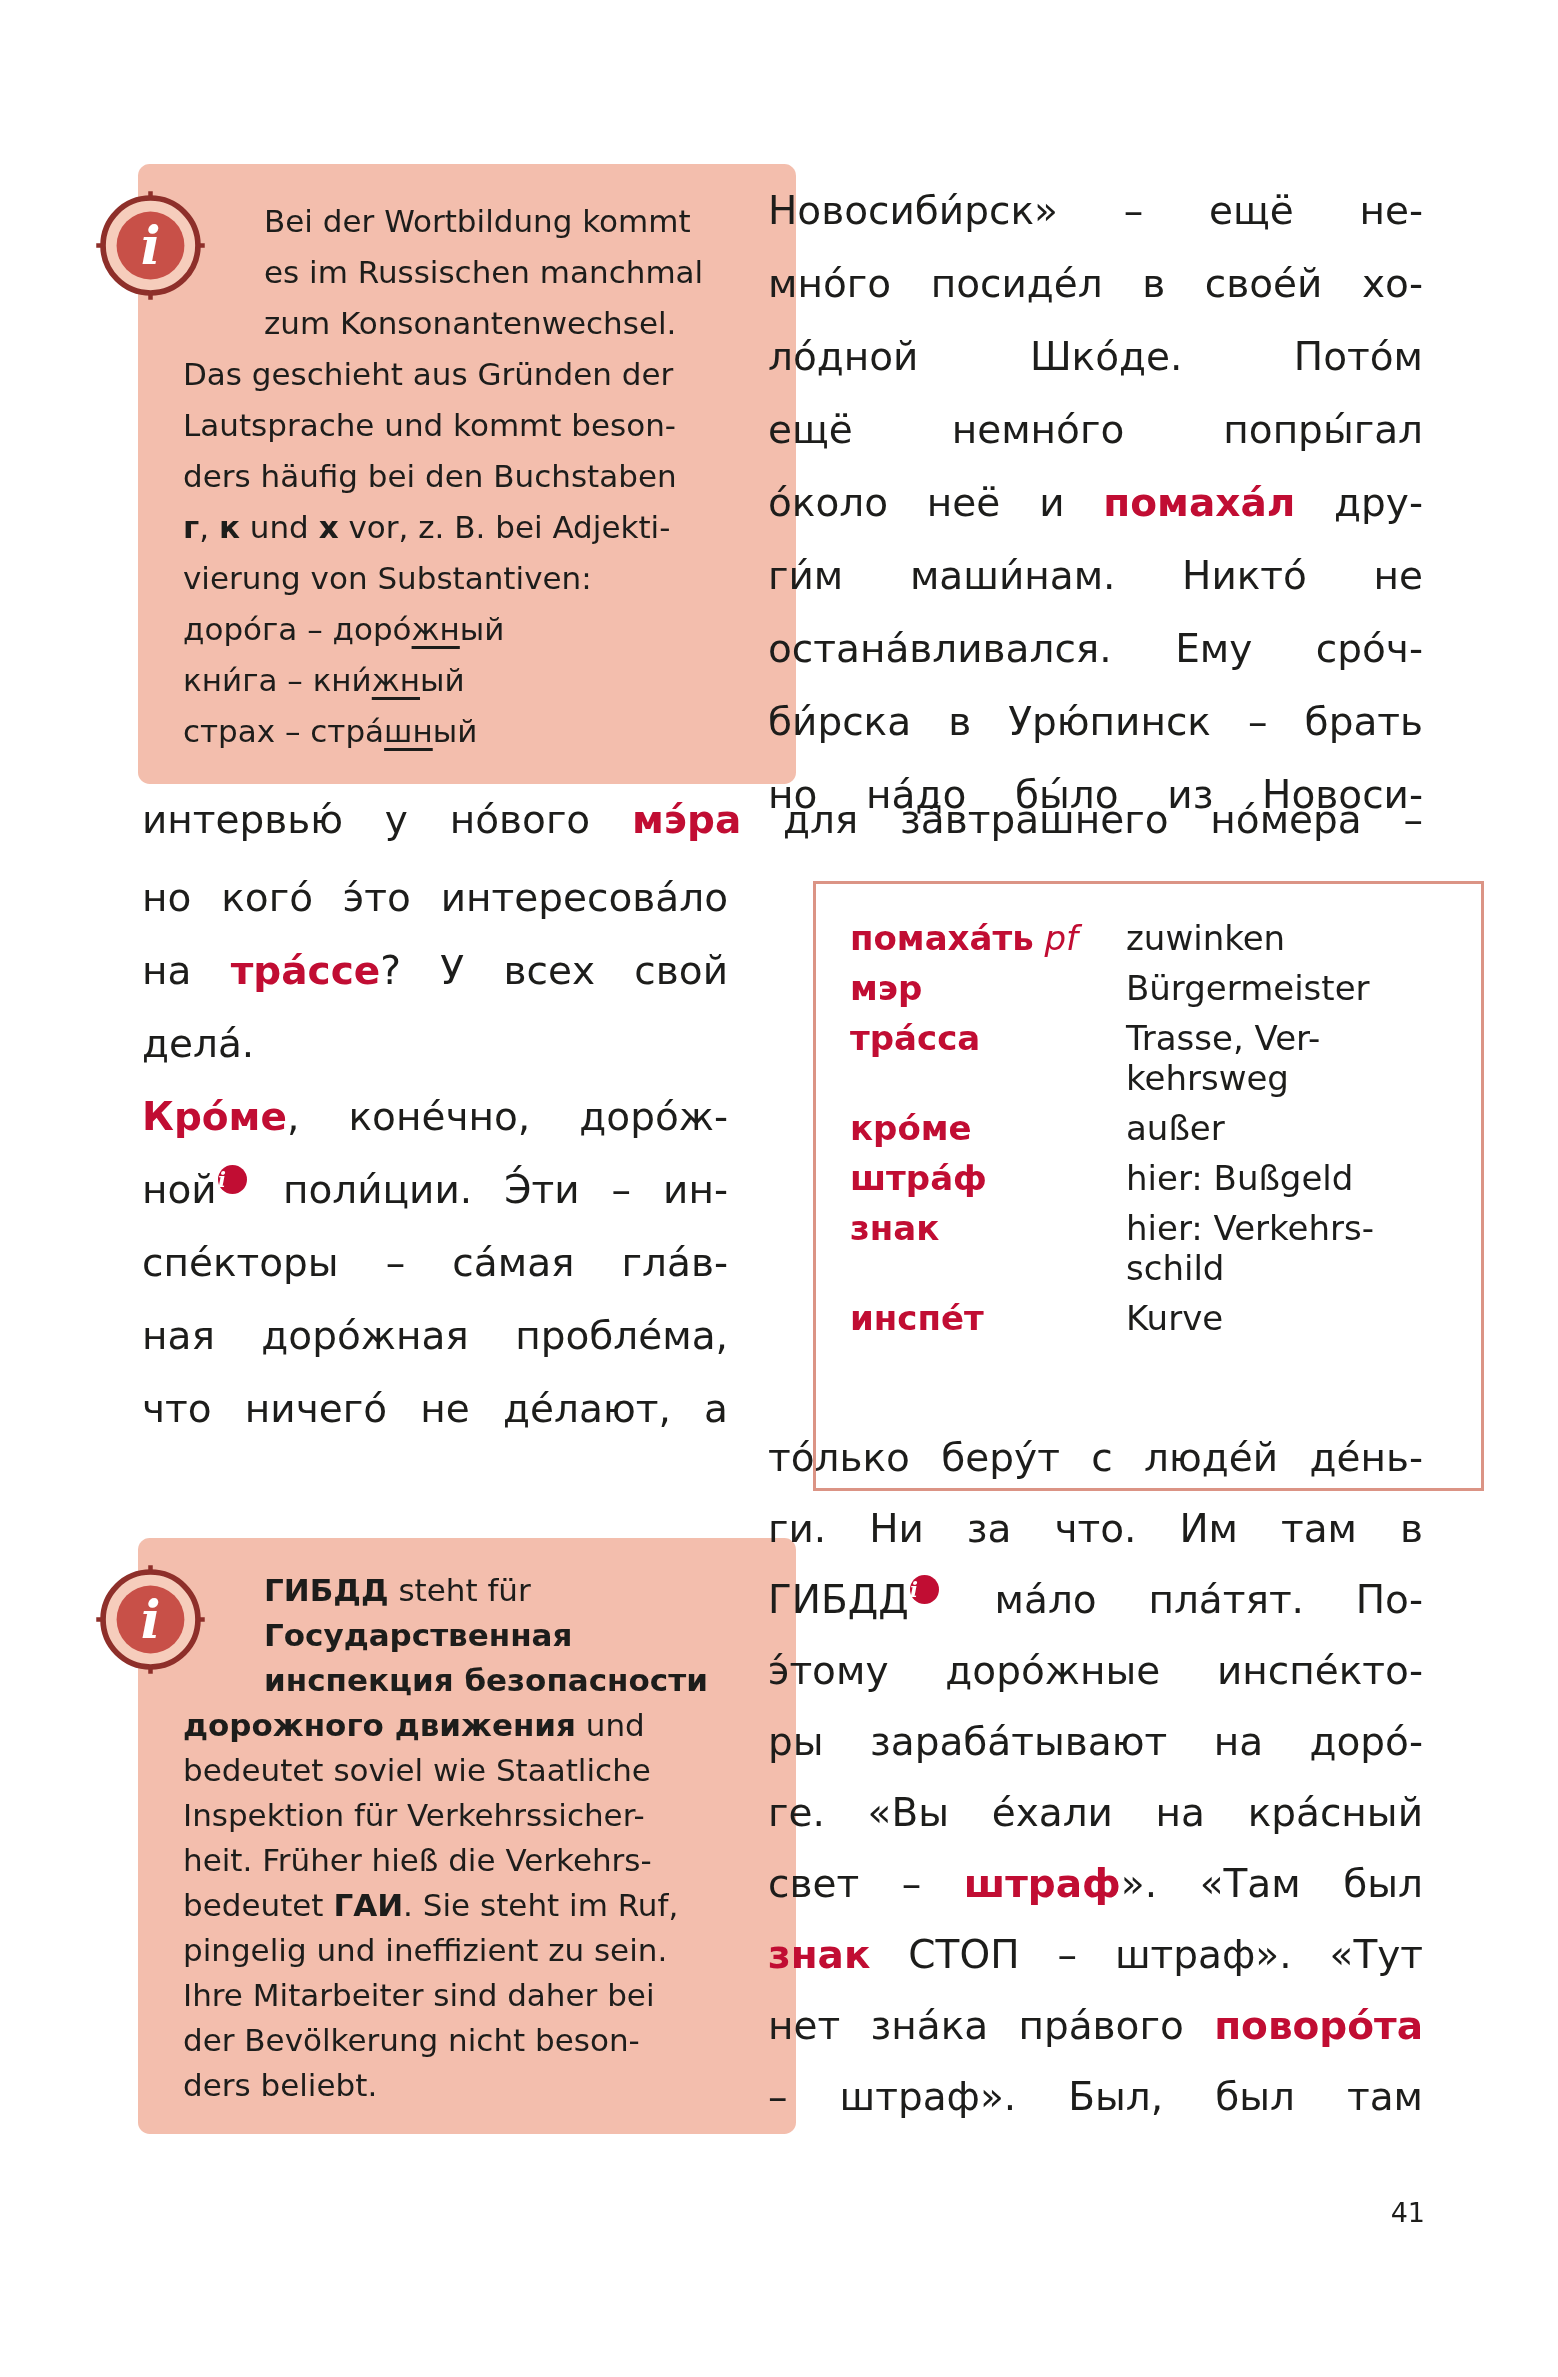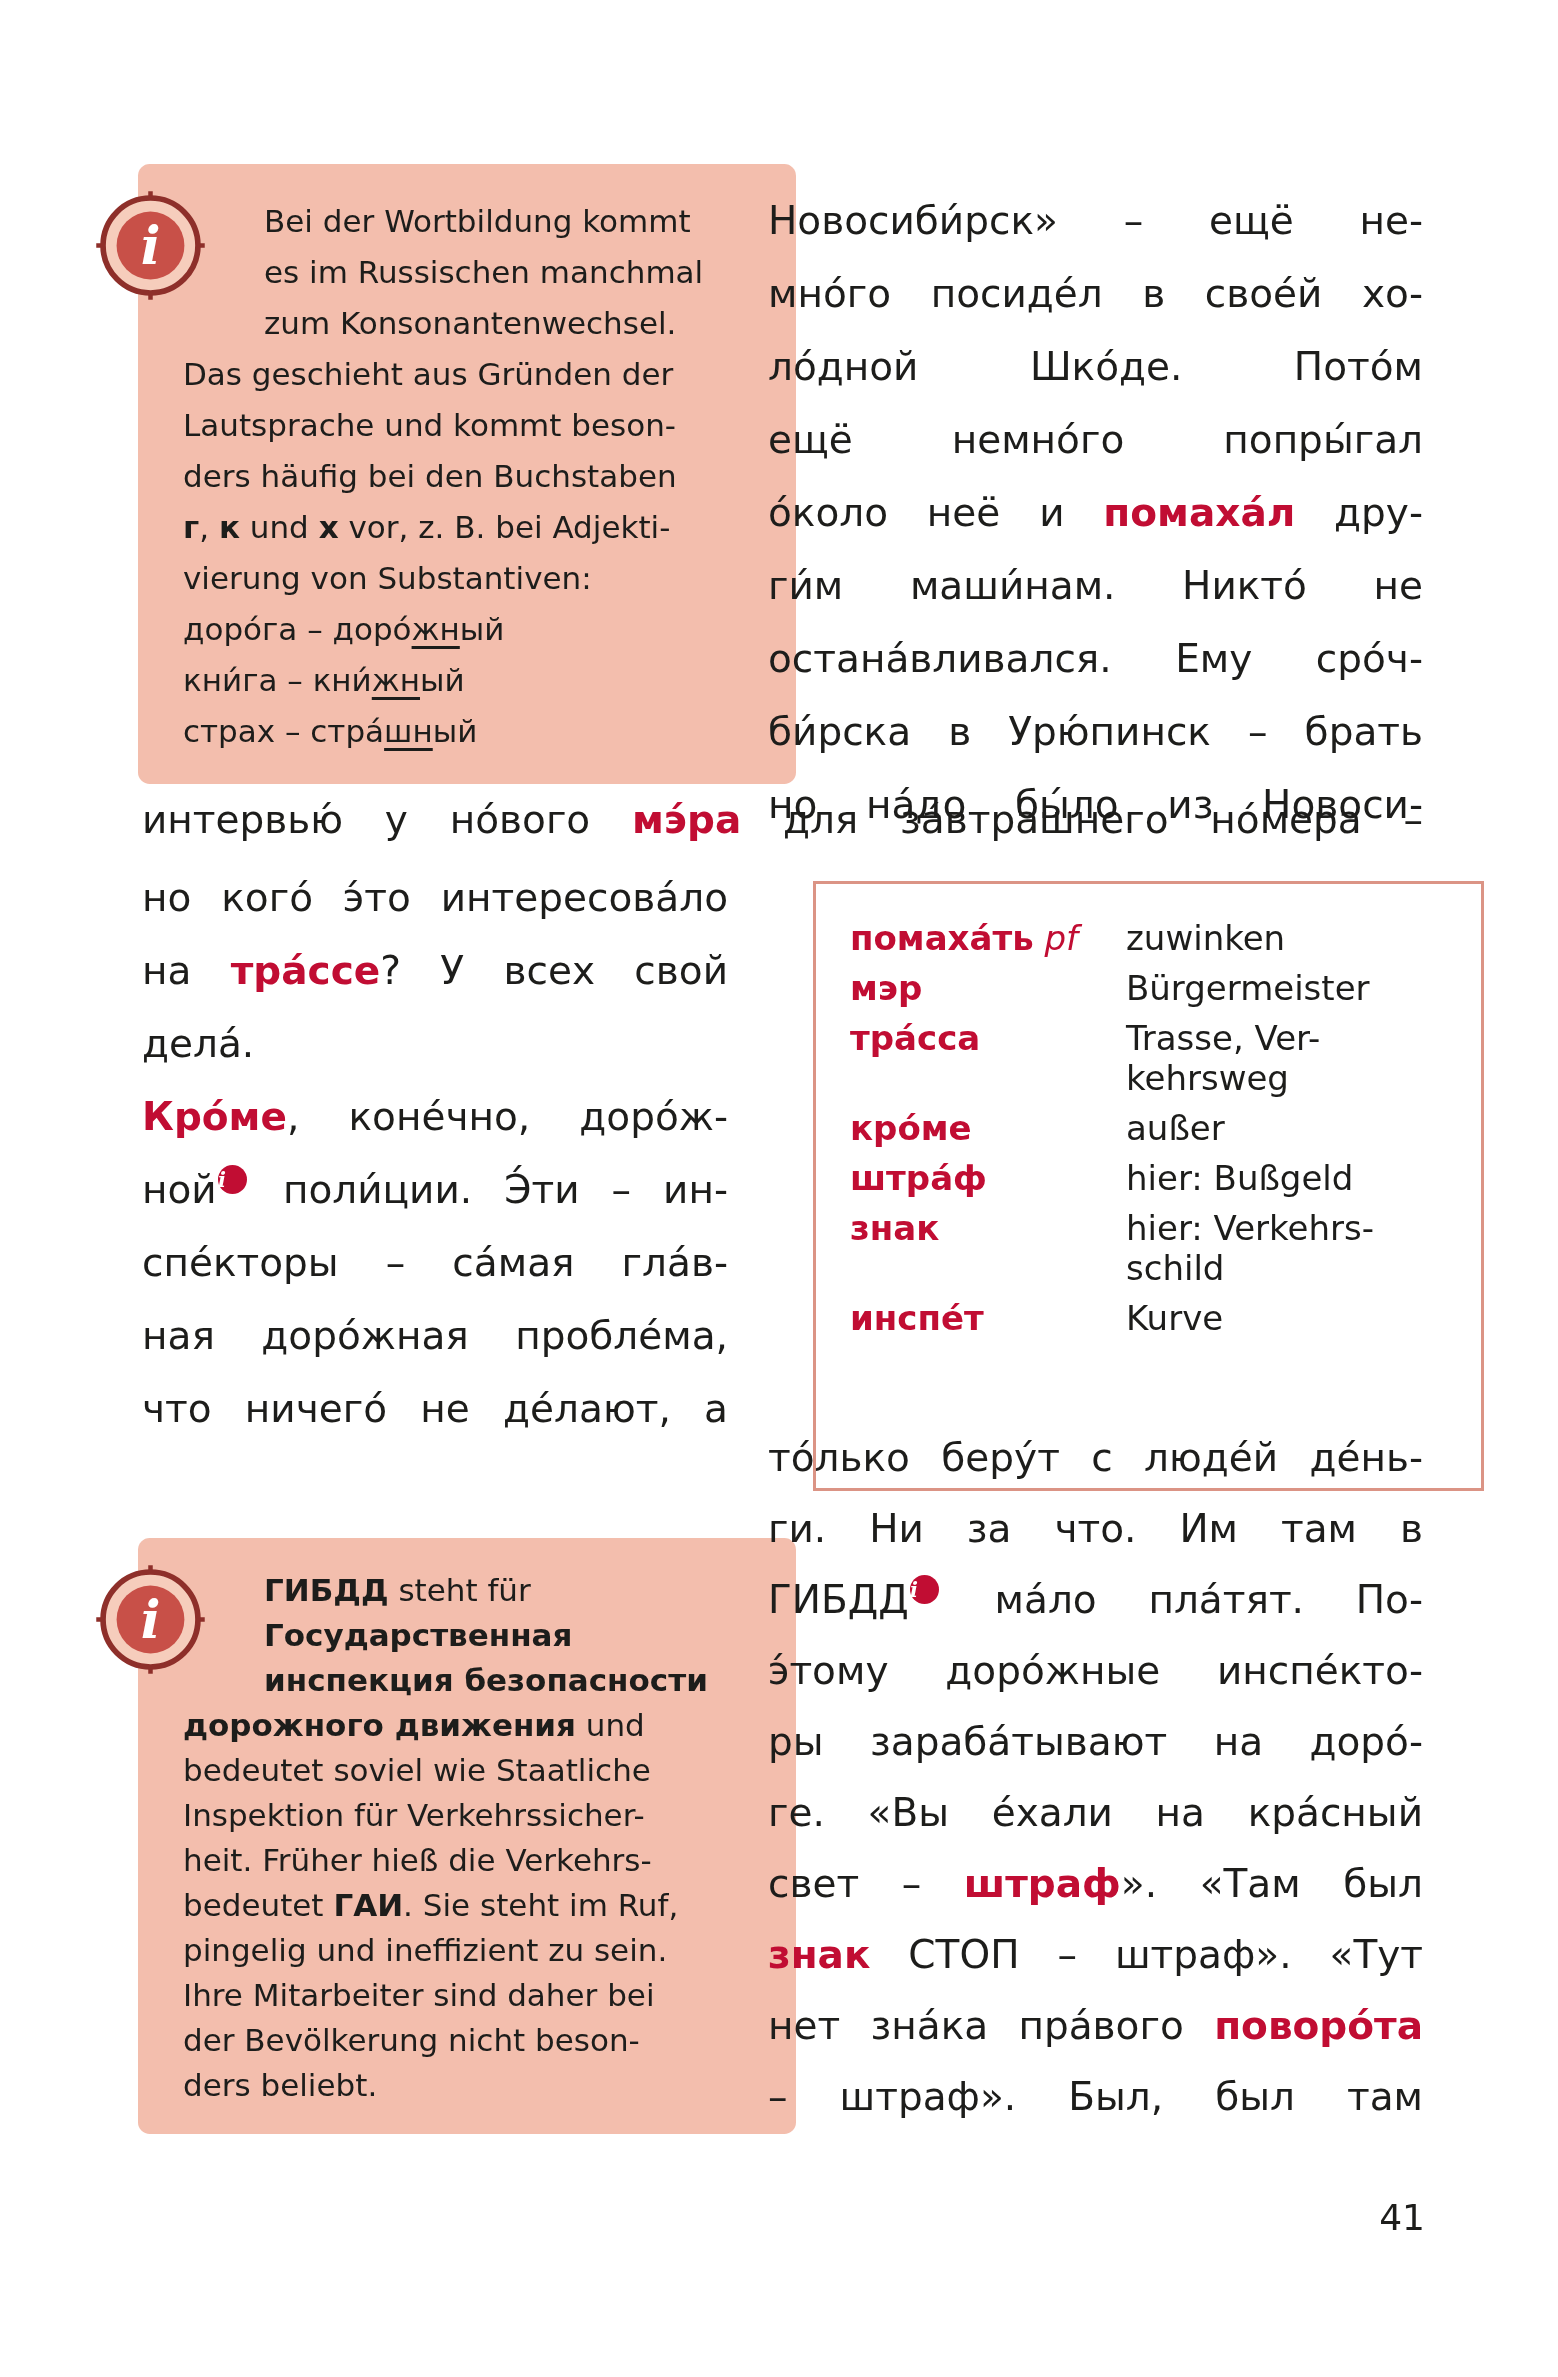--- a/index.html
+++ b/index.html
@@ -38,21 +38,21 @@
   .ln{min-height:1em;}
   .ind{padding-left:81px;}
   .b{font-weight:700;}
   .i{}
   .u{text-decoration:underline;text-underline-offset:5.8px;text-decoration-thickness:2.6px;}
 
   
   .ru{font-size:39px;line-height:73px;}
   .jl{text-align:justify;text-align-last:justify;}
   .red{color:var(--accent);font-weight:700;}
-  .story-top{left:768px;top:184px;width:655px;}
+  .story-top{left:768px;top:174px;width:655px;}
   .full-line{left:142px;top:783px;width:1281px;}
   .left-mid{left:142px;top:861px;width:586px;}
   .right-bottom{left:768px;top:1422px;width:655px;line-height:71px;}
 
   .ref{
     display:inline-block;width:29px;height:29px;border-radius:50%;
     background:var(--accent);color:#fff;font-size:21px;line-height:29px;
     text-align:center;font-weight:700;font-style:italic;position:relative;top:-15.6px;
     margin:0 3.9px 0 1.3px;font-family:"DejaVu Serif","Liberation Serif",serif;
   }
@@ -63,21 +63,21 @@
     border:3.2px solid var(--vocab-border);background:#ffffff;
     padding:34px 19.5px 26px 34px;
     display:grid;grid-template-columns:276px 1fr;row-gap:10px;
     font-size:34px;line-height:40px;align-content:start;
   }
   .term{color:var(--accent);font-weight:700;}
   .term .sfx{font-weight:400;font-style:italic;}
   .def{color:var(--ink);white-space:pre-line;}
 
   
-  .pageno{right:134px;top:2197px;font-size:36px;color:var(--ink);}
+  .pageno{right:134px;top:2197px;font-size:27px;color:var(--ink);}
 </style>
 </head>
 <body>
 
 <div class="page">
 
   <section class="box box1">
     <svg class="big-icon" viewBox="0 0 100 100" aria-hidden="true" style="font-size:48px">
       <line x1="50" y1="2" x2="50" y2="15"></line>
       <line x1="50" y1="85" x2="50" y2="98"></line>

